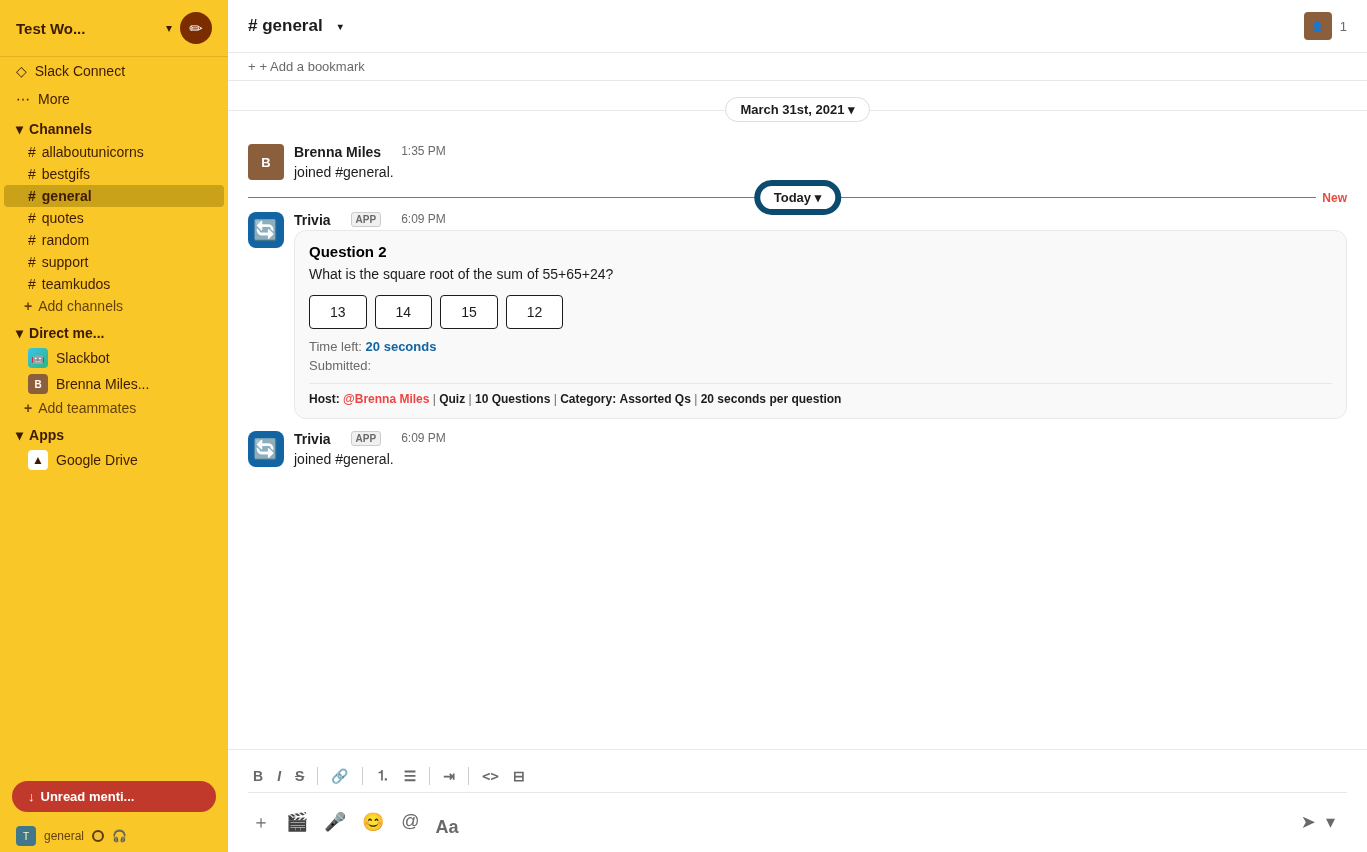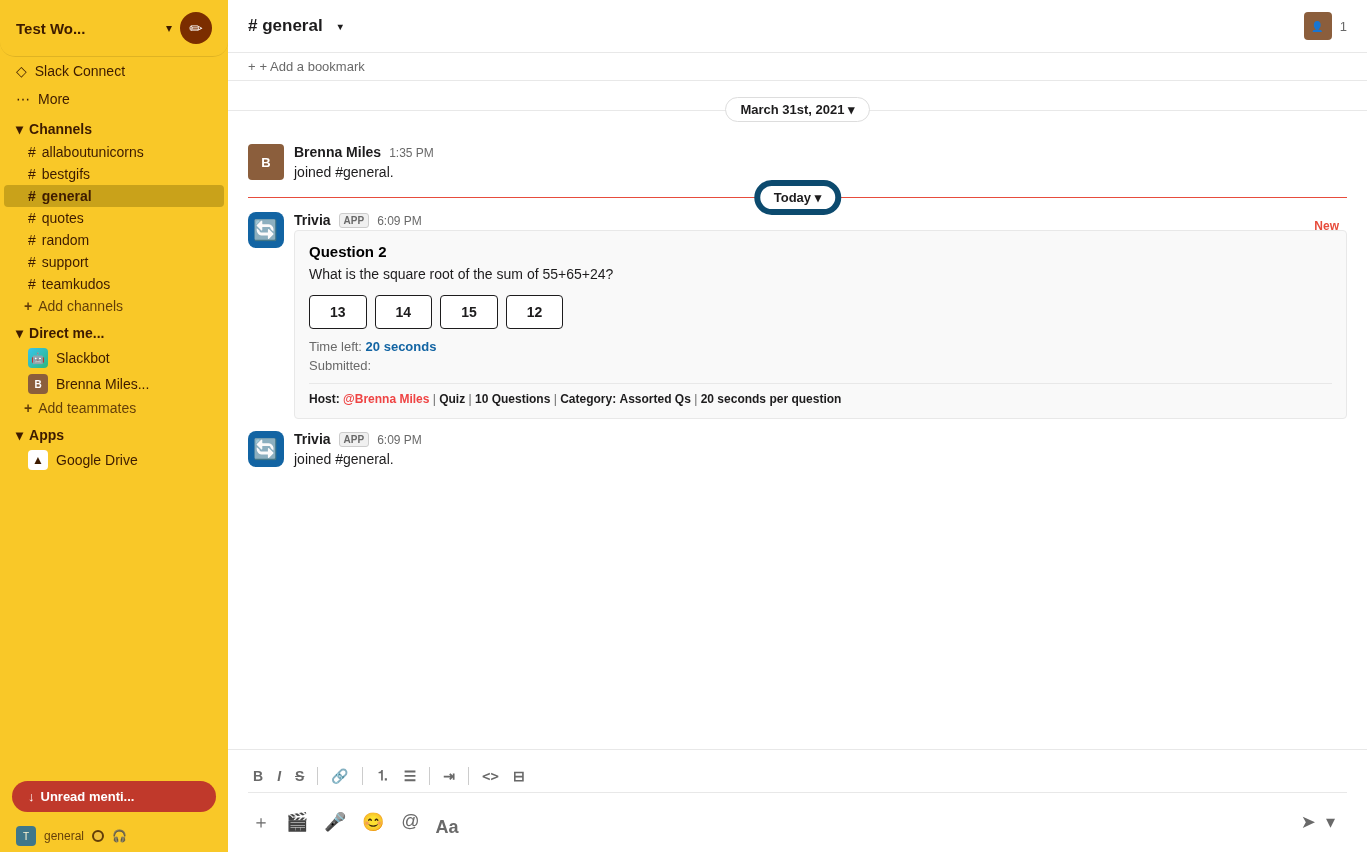--- a/index.html
+++ b/index.html
@@ -14,21 +14,20 @@
       height: 100%;
       color: #3d1b00;
       flex-shrink: 0;
     }
     .sidebar-header {
       display: flex;
       align-items: center;
       padding: 12px 16px;
       border-bottom: 1px solid rgba(0,0,0,0.1);
       gap: 8px;
-      border-radius: 15px;
     }
     .workspace-name {
       font-weight: 700;
       font-size: 15px;
       color: #3d1b00;
       flex: 1;
     }
     .compose-btn {
       width: 32px; height: 32px;
       background: #7b2d00;
@@ -227,22 +226,22 @@
       overflow: hidden;
       display: flex; align-items: center; justify-content: center;
       font-size: 14px;
     }
     .msg-avatar.trivia-avatar {
       background: #1264a3;
     }
     .msg-content { flex: 1; }
     .msg-header {
       display: flex;
-      align-items: flex-end;
-      gap: 8px;
+      align-items: flex-start;
+      gap: 20px;
       margin-bottom: 2px;
     }
     .msg-author {
       font-weight: 700;
       font-size: 14px;
       color: #1d1c1d;
     }
     .msg-app-badge {
       background: #f0f0f0;
       border: 1px solid #ccc;
@@ -273,21 +272,21 @@
       flex-wrap: wrap;
     }
     .trivia-option-btn {
       border: 1px solid #1d1c1d;
       background: #fff;
       color: #1d1c1d;
       padding: 8px 20px;
       border-radius: 4px;
       font-size: 14px;
       cursor: pointer;
-      font-weight: 700;
+      font-weight: 400;
     }
     .trivia-meta {
       font-size: 13px;
       color: #696969;
       margin: 4px 0;
     }
     .trivia-meta strong { color: #1264a3; }
     .trivia-submitted {
       font-size: 13px;
       color: #696969;
@@ -324,29 +323,28 @@
       left: 50%;
       transform: translateX(-50%);
     }
     .today-line {
       width: 100%;
       height: 1px;
       background: #e74c3c;
     }
     .new-badge {
       position: absolute;
-      right: 28px;
+      right: 20px;
       top: 50%;
       transform: translateY(-50%);
       color: #e74c3c;
       font-size: 12px;
       font-weight: 600;
       background: #fff;
       padding-left: 6px;
-      margin-top: 28px;
     }
 
     
     .input-area {
       border-top: 1px solid #e8e8e8;
       padding: 8px 20px 10px;
       background: #fff;
     }
     .input-toolbar {
       display: flex;
@@ -574,21 +572,21 @@
     <div class="message-row">
       <div class="msg-avatar trivia-avatar" style="background:#1264a3; border-radius:8px;">
         <span class="trivia-icon">🔄</span>
       </div>
       <div class="msg-content">
         <div class="msg-header">
           <span class="msg-author">Trivia</span>
           <span class="msg-app-badge">APP</span>
           <span class="msg-time">6:09 PM</span>
         </div>
-        <div style="background:#f9f9f9; border: 1px solid #e8e8e8; border-radius:4px; padding: 12px 14px;">
+        <div style="background:#f9f9f9; border: 1px solid #e8e8e8; border-radius:12px; padding: 12px 14px;">
           <div class="trivia-question">Question 2</div>
           <div class="msg-text">What is the square root of the sum of 55+65+24?</div>
           <div class="trivia-options">
             <button class="trivia-option-btn">13</button>
             <button class="trivia-option-btn">14</button>
             <button class="trivia-option-btn">15</button>
             <button class="trivia-option-btn">12</button>
           </div>
           <div class="trivia-meta">
             <span>Time left:</span>

